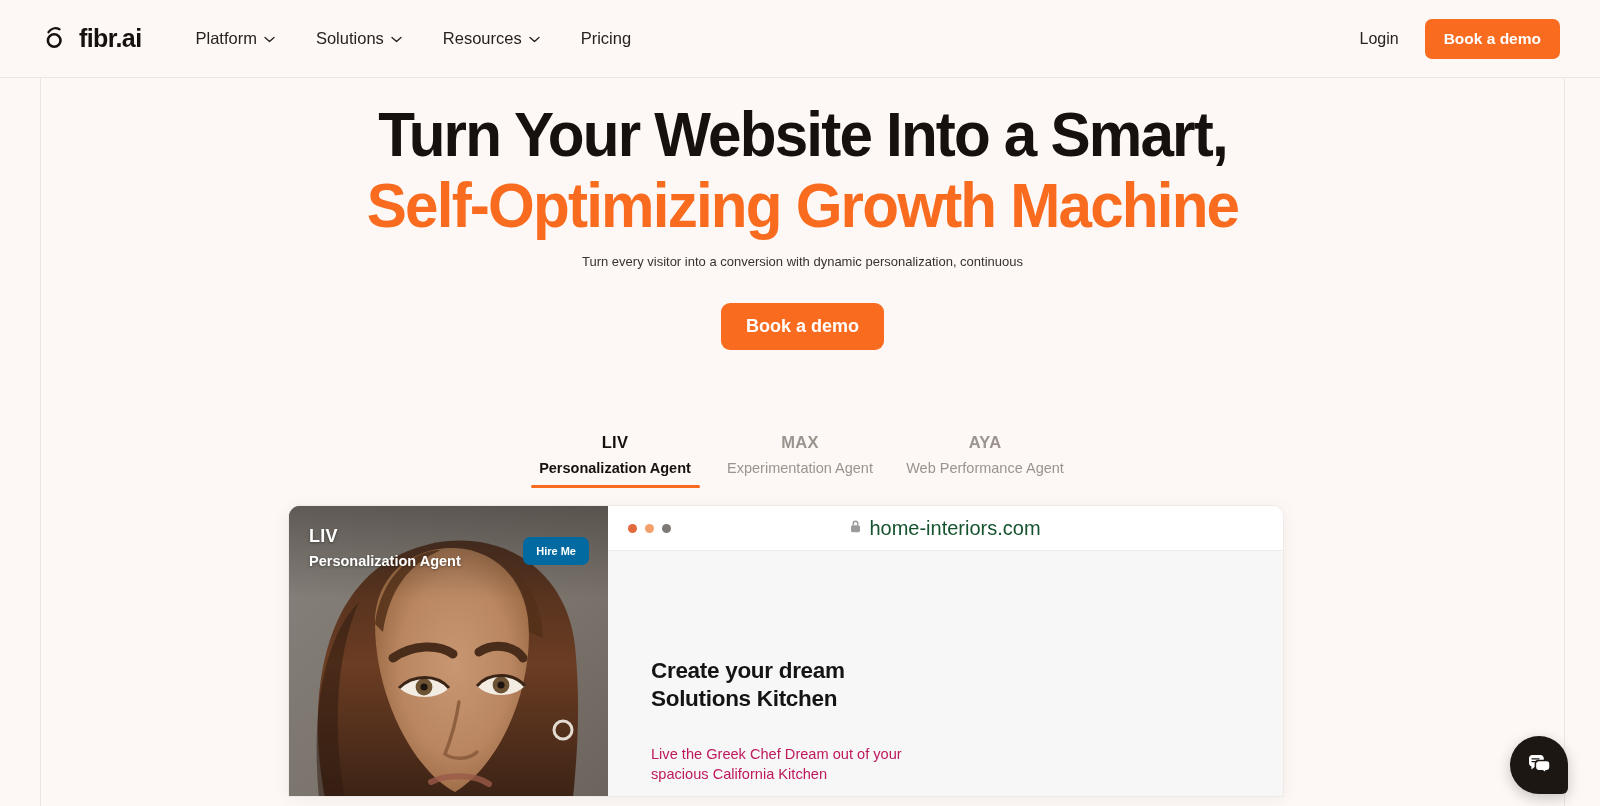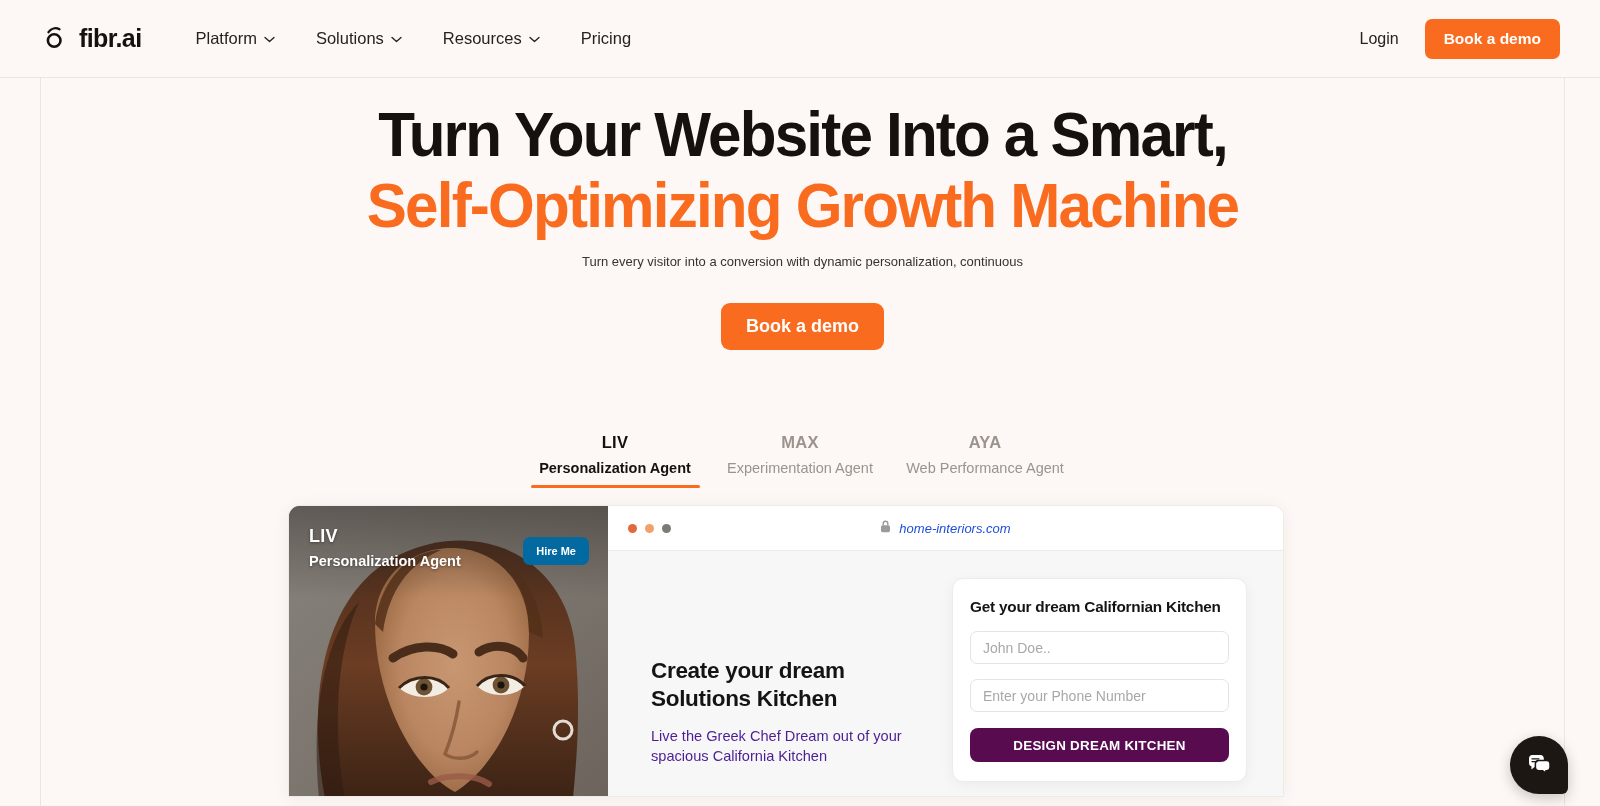--- a/index.html
+++ b/index.html
@@ -291,21 +291,21 @@
   .url-wrap {
     position: absolute;
     left: 0; right: 0;
     display: flex;
     align-items: center;
     justify-content: center;
     gap: 8px;
     pointer-events: none;
   }
   .lock-icon { display: block; }
-  .url-text { font-size: 13px; color: #1d4ed8; font-style: italic; }
+  .url-text { font-size: 20px; color: #14532d; }
 
   .browser-body {
     flex: 1;
     position: relative;
     background: #f7f7f7;
     overflow: hidden;
   }
   .site-hero {
     position: absolute;
     top: 0; left: 0; right: 0; bottom: 0;
@@ -318,24 +318,24 @@
     width: 290px;
   }
   .site-h1 {
     font-size: 22.5px;
     line-height: 1.26;
     font-weight: 700;
     color: #141414;
     letter-spacing: -0.3px;
   }
   .site-p {
-    margin-top: 12px;
+    margin-top: 30px;
     font-size: 14.6px;
     line-height: 1.42;
-    color: #4c1d95;
+    color: #be185d;
   }
 
   .lead-card {
     position: absolute;
     left: 344px;
     top: 27px;
     width: 295px;
     background: #ffffff;
     border: 1px solid #ececec;
     border-radius: 11px;
@@ -561,26 +561,20 @@
             <div class="site-h1">
               <span>Create your dream</span><br>
               <span>Solutions Kitchen</span>
             </div>
             <div class="site-p">
               <span>Live the Greek Chef Dream out of your</span><br>
               <span>spacious California Kitchen</span>
             </div>
           </div>
 
-          <div class="lead-card">
-            <div class="lead-title">Get your dream Californian Kitchen</div>
-            <input class="lead-input" type="text" placeholder="John Doe.." style="">
-            <input class="lead-input" type="text" placeholder="Enter your Phone Number" style="">
-            <button class="btn-design">DESIGN DREAM KITCHEN</button>
-          </div>
 
         </div>
       </div>
     </div>
   </div>
 
   <div class="chat-widget">
     <span>
       <svg width="25" height="22" viewBox="0 0 25 22" fill="none">
         <path d="M2 6.2 C2 4.4, 3.4 3, 5.2 3 H13.6 C15.4 3, 16.8 4.4, 16.8 6.2 V11.2 C16.8 13, 15.4 14.4, 13.6 14.4 H8.2 L4.4 17.4 V14.4 H5.2 C3.4 14.4, 2 13, 2 11.2 Z" fill="#ffffff"></path>

